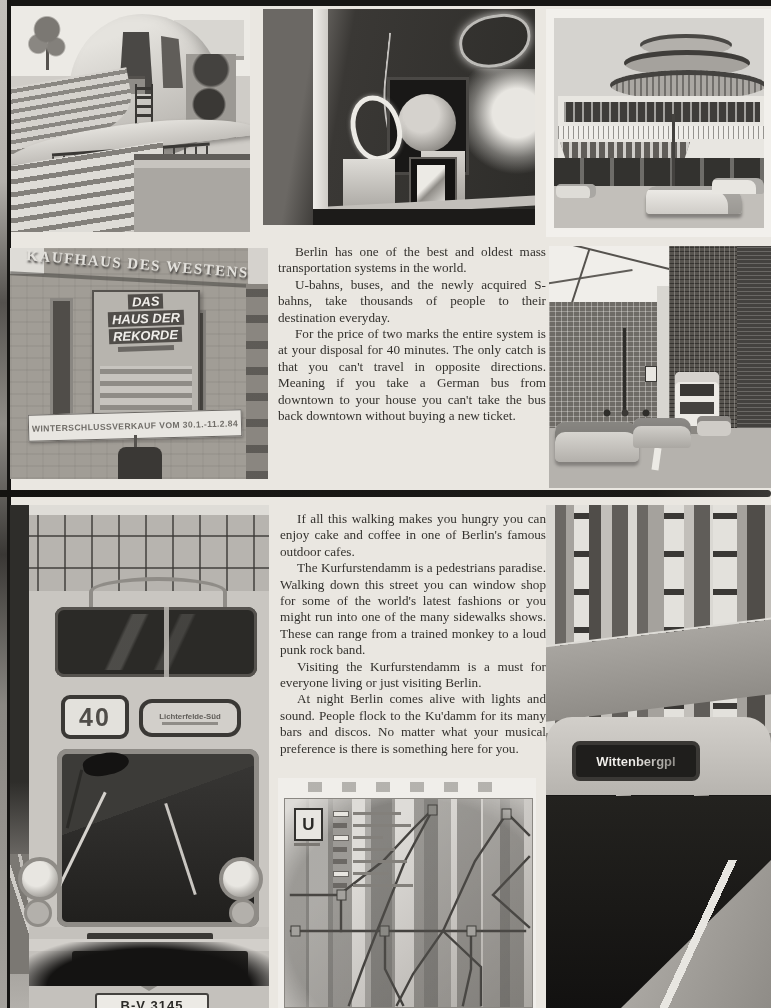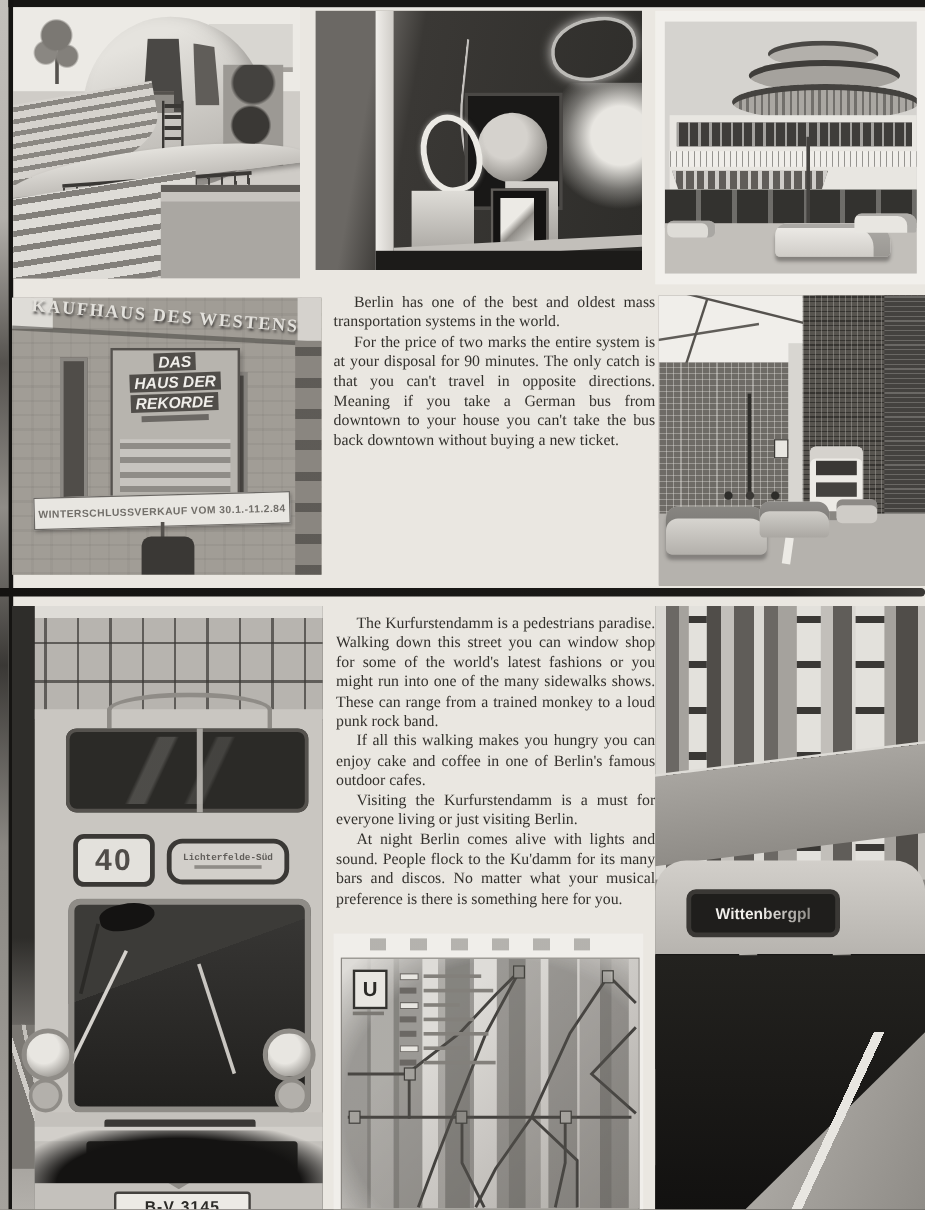--- a/index.html
+++ b/index.html
@@ -172,21 +172,21 @@
   .pF .upperWin{position:absolute;left:26px;top:16px;right:12px;height:70px;background:#2b2a27;border-radius:9px;
      box-shadow:inset 0 0 0 3px #55524e;}
   .pF .upperWin .split{position:absolute;left:54%;top:0;width:5px;height:100%;background:#aaa7a2;}
   .pF .upperWin .refl{position:absolute;left:8%;top:10%;width:84%;height:80%;
      background:linear-gradient(115deg,transparent 0 30%,rgba(200,198,193,.22) 32% 38%,transparent 40% 55%,rgba(200,198,193,.16) 57% 62%,transparent 64%);}
   .pF .routeBox{position:absolute;left:32px;top:104px;width:60px;height:36px;background:#e3e1dc;
      border:4px solid #3a3835;border-radius:9px;display:flex;align-items:center;justify-content:center;}
   .pF .routeBox span{font-family:"Liberation Sans",sans-serif;font-weight:bold;font-size:25px;color:#504d49;letter-spacing:2px;}
   .pF .destBox{position:absolute;left:110px;top:108px;width:94px;height:30px;background:#d2cfca;
      border:4px solid #3a3835;border-radius:13px;display:flex;flex-direction:column;align-items:center;justify-content:center;}
-  .pF .destBox .d1{font-family:Liberation Mono, monospace;font-size:7.8px;font-weight:bold;color:#605d59;filter:blur(.4px);white-space:nowrap;}
+  .pF .destBox .d1{font-family:Liberation Sans, sans-serif;font-size:7.8px;font-weight:bold;color:#605d59;filter:blur(.4px);white-space:nowrap;}
   .pF .destBox .d2{margin-top:1px;width:56px;height:3px;background:#8f8c87;filter:blur(.5px);}
   .pF .windshield{position:absolute;left:28px;top:158px;right:10px;height:178px;border-radius:10px;
      background:linear-gradient(160deg,#3c3b38 0 35%,#2420 0),linear-gradient(#393836,#201f1d);
      box-shadow:inset 0 0 0 5px #8f8c87;}
   .pF .wiper1{position:absolute;left:52px;top:196px;width:3px;height:104px;background:#d5d2cd;transform:rotate(26deg);}
   .pF .wiper2{position:absolute;left:150px;top:210px;width:3px;height:96px;background:#c9c6c1;transform:rotate(-18deg);}
   .pF .mirror{position:absolute;left:54px;top:162px;width:46px;height:22px;background:#14131 2;background:#141312;border-radius:40% 60% 50% 50%;transform:rotate(-12deg);}
   .pF .mirrorArm{position:absolute;left:44px;top:178px;width:3px;height:60px;background:#2b2a27;transform:rotate(14deg);}
   .pF .front{position:absolute;left:0;top:336px;width:240px;height:98px;background:#c4c1bc;}
   .pF .vent{position:absolute;left:58px;top:6px;width:126px;height:30px;background:#3a3835;border-radius:2px;}
@@ -348,21 +348,22 @@
     </div>
     <div class="abs saleBanner">
       <span>WINTERSCHLUSSVERKAUF VOM 30.1.-11.2.84</span>
     </div>
     <div class="abs flagpole"></div>
     <div class="abs entry"></div>
   </div>
 
   <div class="article" style="left:278px;top:244px;width:268px;">
     <p>Berlin has one of the best and oldest mass transportation systems in the world.</p>
-    <p>For the price of two marks the entire system is at your disposal for 90 minutes. The only catch is that you can't travel in opposite directions. Meaning if you take a German bus from downtown to your house you can't take the bus back downtown without buying a new ticket.</p>
+    <p>U-bahns, buses, and the newly acquired S-bahns, take thousands of people to their destination everyday.</p>
+    <p>For the price of two marks the entire system is at your disposal for 40 minutes. The only catch is that you can't travel in opposite directions. Meaning if you take a German bus from downtown to your house you can't take the bus back downtown without buying a new ticket.</p>
   </div>
 
   <div class="photo pE">
     <div class="abs sky"></div>
     <div class="abs branch1"></div>
     <div class="abs branch2"></div>
     <div class="abs branch3"></div>
     <div class="abs bldgL"></div>
     <div class="abs gap"></div>
     <div class="abs bldgR"></div>
@@ -419,22 +420,22 @@
     <div class="hl hlR"></div>
     <div class="hl2 hl2L"></div>
     <div class="hl2 hl2R"></div>
     <div class="bumperBand"></div>
     <div class="bumperPad"></div>
     <div class="abs shadow"></div>
     <div class="abs road" style="z-index:-1;"></div>
   </div>
 
   <div class="article" style="left:280px;top:511px;width:266px;">
+    <p>If all this walking makes you hungry you can enjoy cake and coffee in one of Berlin's famous outdoor cafes.</p>
     <p>The Kurfurstendamm is a pedestrians paradise. Walking down this street you can window shop for some of the world's latest fashions or you might run into one of the many sidewalks shows. These can range from a trained monkey to a loud punk rock band.</p>
-    <p>If all this walking makes you hungry you can enjoy cake and coffee in one of Berlin's famous outdoor cafes.</p>
     <p>Visiting the Kurfurstendamm is a must for everyone living or just visiting Berlin.</p>
     <p>At night Berlin comes alive with lights and sound. People flock to the Ku'damm for its many bars and discos. No matter what your musical preference is there is something here for you.</p>
   </div>
 
   <div class="photo pG">
     <div class="abs sketch"></div>
     <div class="panel">
       <svg width="249" height="209" viewBox="0 0 249 209">
         <g fill="none" stroke="#44423f" stroke-width="2.4" stroke-linecap="square">
           <polyline points="6,96 54,96 98,62 128,30 148,10"></polyline>

